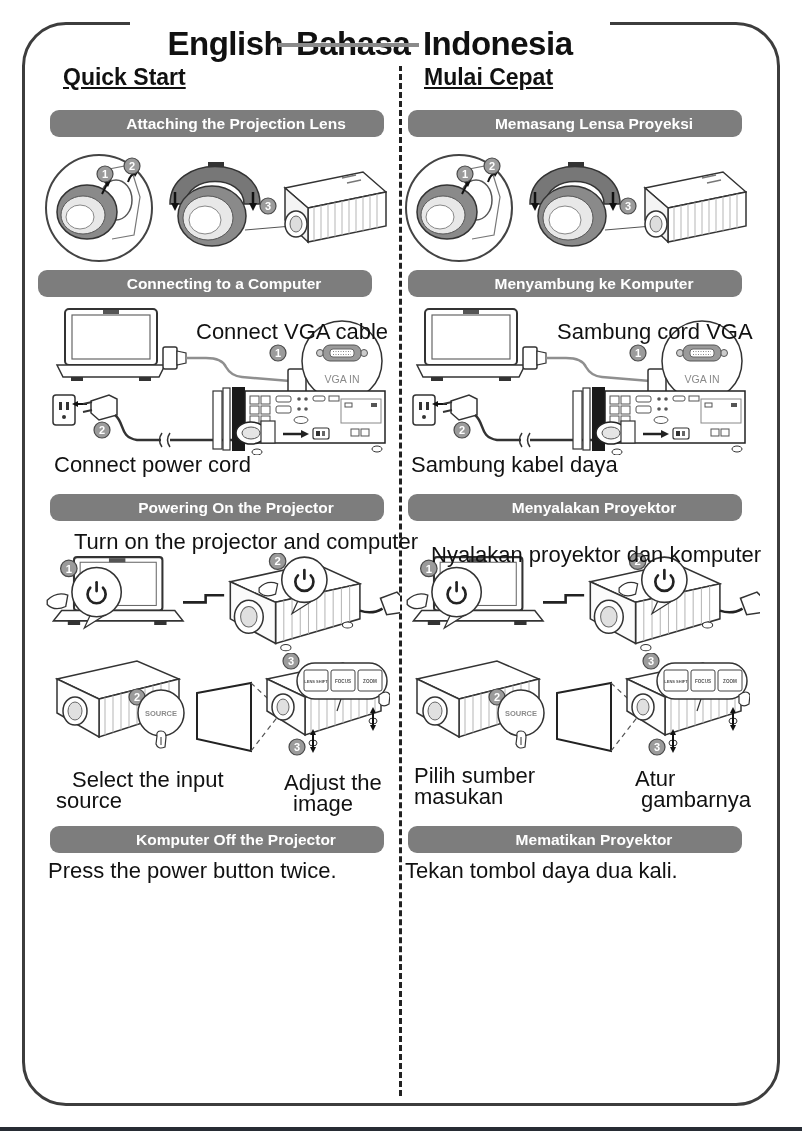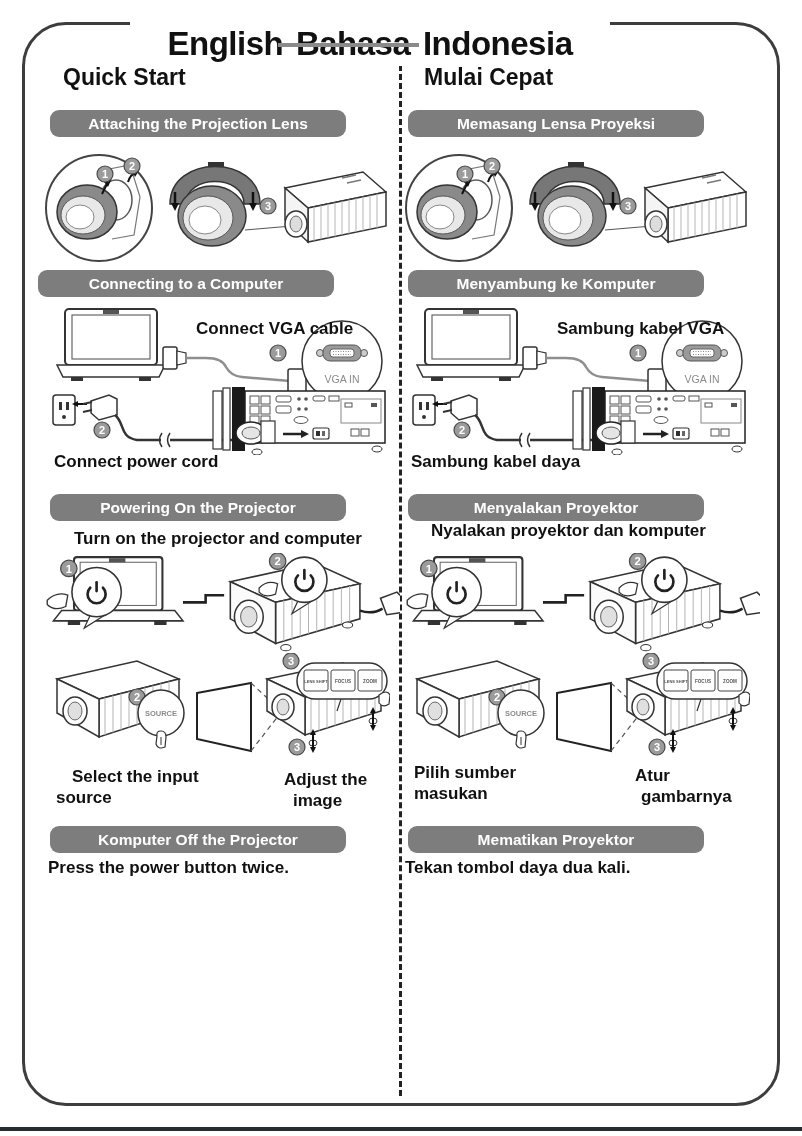--- a/index.html
+++ b/index.html
@@ -9,25 +9,25 @@
          border:3px solid #3d3d3d;border-radius:44px;z-index:1;background:transparent;}
   .divider{position:absolute;left:399px;top:38px;height:1058px;width:0;
            border-left:3px dashed #222;z-index:2;}
   .bottom-rule{position:absolute;left:0;top:1127px;width:802px;height:4px;background:#272c34;z-index:3;}
   .page-title{position:absolute;left:130px;top:0px;width:480px;height:44px;z-index:6;
               background:#fff;text-align:center;font-size:33px;font-weight:bold;
               letter-spacing:-0.5px;line-height:44px;white-space:nowrap;}
   .page-title .word{position:relative;display:inline-block;padding:0 2px;}
   .strike{position:absolute;left:-16px;right:-7px;top:21px;height:4px;background:#8a8a8a;}
   .col-heading{position:absolute;z-index:4;font-size:23px;font-weight:bold;
-               white-space:nowrap;}
+               text-decoration:underline;white-space:nowrap;}
   .bar{position:absolute;z-index:4;width:296px;height:27px;background:#7d7d7d;
        border-radius:9px;color:#fff;font-size:15.5px;font-weight:bold;
-       text-align:center;line-height:27px;white-space:nowrap;}
-  .cap{position:absolute;z-index:5;font-size:17px;font-weight:bold;white-space:nowrap;}
+       text-align:center;line-height:27px;white-space:nowrap;padding-left:38px;}
+  .cap{position:absolute;z-index:5;font-size:22px;font-weight:normal;white-space:nowrap;}
   .illus{position:absolute;z-index:3;}
   svg text{font-family:"Liberation Sans",sans-serif;}
 </style>
 </head>
 <body>
 
 <svg width="0" height="0" style="position:absolute" aria-hidden="true">
   <defs>
     <g id="pwr-glyph">
       <path d="M-6.2,-6.2 A8.8,8.8 0 1,0 6.2,-6.2" fill="none" stroke="#222" stroke-width="2.6" stroke-linecap="round"></path>
@@ -291,25 +291,25 @@
 <div class="col-heading" style="left:424px;top:64px">Mulai Cepat</div>
 <div class="bar" style="left:408px;top:110px">Memasang Lensa Proyeksi</div>
 <svg class="illus" style="left:402px;top:142px" width="345" height="122" viewBox="0 0 345 122">
     <use href="#sym-lens" xlink:href="#sym-lens"></use>
   </svg>
 
 <div class="bar" style="left:408px;top:270px">Menyambung ke Komputer</div>
 <svg class="illus" style="left:405px;top:303px" width="345" height="152" viewBox="0 0 345 152">
     <use href="#sym-computer" xlink:href="#sym-computer"></use>
   </svg>
-<div class="cap" style="left:557px;top:319px">Sambung kabel VGA</div>
+<div class="cap" style="left:557px;top:319px">Sambung cord VGA</div>
 <div class="cap" style="left:411px;top:452px">Sambung kabel daya</div>
 
 <div class="bar" style="left:408px;top:494px">Menyalakan Proyektor</div>
-<div class="cap" style="left:431px;top:521px">Nyalakan proyektor dan komputer</div>
+<div class="cap" style="left:431px;top:542px">Nyalakan proyektor dan komputer</div>
 <svg class="illus" style="left:398px;top:553px" width="362" height="108" viewBox="0 0 350 105">
     <use href="#sym-poweron" xlink:href="#sym-poweron"></use>
   </svg>
 
 <svg class="illus" style="left:405px;top:653px" width="345" height="112" viewBox="0 0 345 112">
     <use href="#sym-sourceadjust" xlink:href="#sym-sourceadjust"></use>
   </svg>
 <div class="cap" style="left:414px;top:763px">Pilih sumber</div>
 <div class="cap" style="left:414px;top:784px">masukan</div>
 <div class="cap" style="left:635px;top:766px">Atur</div>

